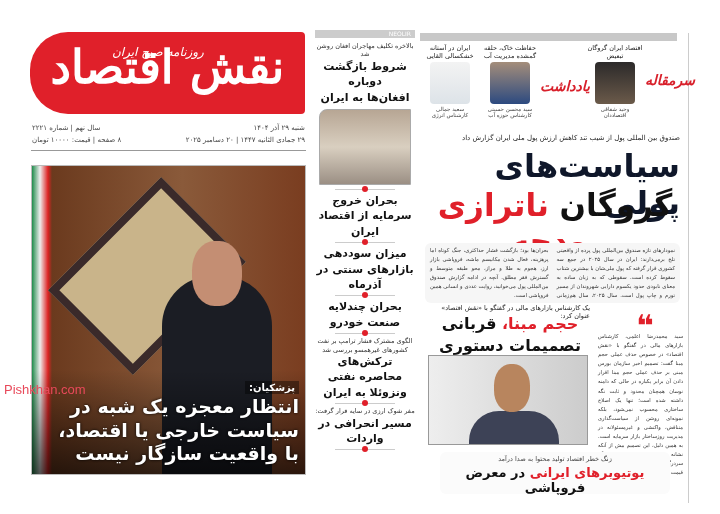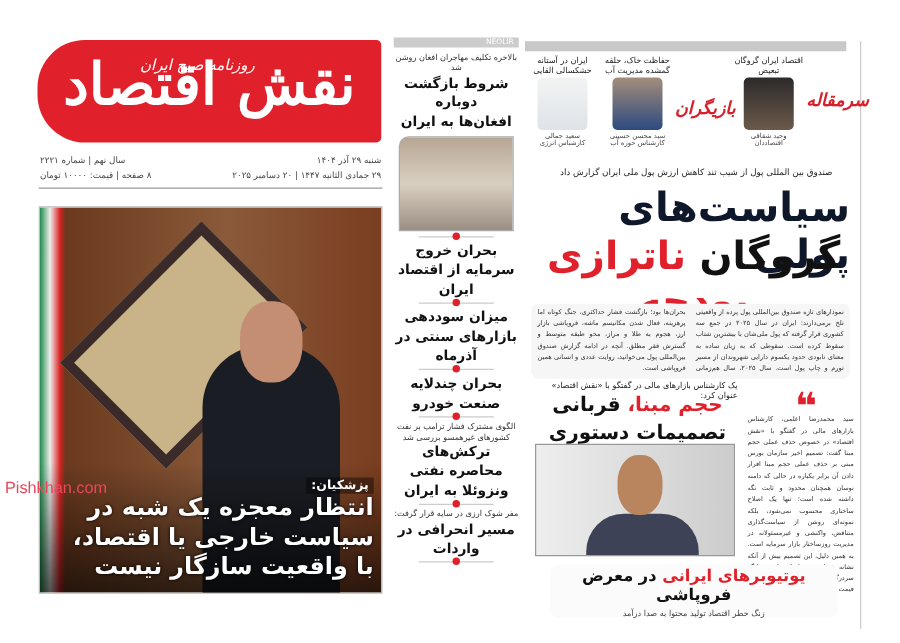--- a/index.html
+++ b/index.html
@@ -28,21 +28,21 @@
 .mid-title{font-size:11px;font-weight:bold;line-height:1.4;color:#111}
 #neo{background:#ccc;height:8px;color:#fff;font-size:6px;text-align:right;padding-right:4px;line-height:8px}
 #afghan-photo{width:92px;height:76px;margin:4px auto;background:linear-gradient(180deg,#b7a694,#d9cfc0 50%,#9b8f84);border-radius:8px 0 0 0;border:1px solid #aaa}
 
 #dotbar{left:420px;top:33px;width:257px;height:8px;background:#c8c8c8}
 #border-line{left:688px;top:33px;width:1px;height:470px;background:#ccc}
 .col-card{position:absolute;text-align:center;font-size:6.5px;color:#222}
 .col-photo{width:40px;height:42px;margin:2px auto;border-radius:4px}
 .col-name{font-size:5.5px;color:#444}
 .stamp{position:absolute;font-size:14px;color:#d8202b;font-family:"DejaVu Serif",serif;font-style:italic;font-weight:bold}
-#lead-kicker{left:448px;top:134px;width:250px;text-align:left;font-size:7px;color:#222}
+#lead-kicker{left:430px;top:134px;width:250px;text-align:right;font-size:7px;color:#222}
 #lead-title1{left:430px;top:148px;width:250px;text-align:right;font-size:32px;font-weight:bold;color:#0f172a;line-height:1.15}
 #lead-title2{left:425px;top:188px;width:260px;text-align:center;font-size:31px;font-weight:bold;color:#111;line-height:1.15}
 #lead-body{left:425px;top:243px;width:255px;font-size:5.3px;color:#333;line-height:1.7;text-align:justify;column-count:2;column-gap:8px;background:#f6f6f6;padding:3px 5px;border-radius:6px}
 #int-kicker{left:430px;top:304px;width:160px;text-align:right;font-size:6.5px;color:#222}
 #int-title{left:430px;top:313px;width:160px;text-align:center;font-size:16px;font-weight:bold;color:#111;line-height:1.35}
 #int-photo{left:428px;top:355px;width:160px;height:90px;background:linear-gradient(90deg,#eee 0,#ddd 50%,#ccc);border:1px solid #999;overflow:hidden}
 #int-face{position:absolute;left:65px;top:8px;width:36px;height:48px;background:#b8855e;border-radius:45%}
 #int-body{position:absolute;left:40px;top:55px;width:90px;height:40px;background:#3d4256;border-radius:30px 30px 0 0}
 #quote-mark{left:636px;top:311px;font-size:30px;color:#e0202a;font-weight:bold;line-height:1}
 #side-text{left:598px;top:332px;width:85px;font-size:5.2px;color:#333;line-height:1.75;text-align:justify}
@@ -98,21 +98,21 @@
 <div id="dotbar" class="abs"></div>
 <div id="border-line" class="abs"></div>
 
 <div class="stamp" style="left:645px;top:72px">سرمقاله</div>
 <div class="col-card" style="left:585px;top:44px;width:60px">
   <div>اقتصاد ایران گروگان تبعیض</div>
   <div class="col-photo" style="background:linear-gradient(#2c2a2a,#6b5a4a)"></div>
   <div class="col-name">وحید شقاقی</div>
   <div class="col-name">اقتصاددان</div>
 </div>
-<div class="stamp" style="left:540px;top:78px">بازیگران</div>
+<div class="stamp" style="left:540px;top:78px">یادداشت</div>
 <div class="col-card" style="left:480px;top:44px;width:60px">
   <div>حفاظت خاک، حلقه گمشده مدیریت آب</div>
   <div class="col-photo" style="background:linear-gradient(#a48d7a,#2c4a80)"></div>
   <div class="col-name">سید محسن حسینی</div>
   <div class="col-name">کارشناس حوزه آب</div>
 </div>
 <div class="col-card" style="left:420px;top:44px;width:60px">
   <div>ایران در آستانه خشکسالی القایی</div>
   <div class="col-photo" style="background:linear-gradient(#f3f3f3,#dde3e8)"></div>
   <div class="col-name">سعید جمالی</div>
@@ -133,18 +133,18 @@
   <span>قربانی تصمیمات دستوری بورس</span>
 </div>
 <div id="int-photo" class="abs">
   <div id="int-body"></div>
   <div id="int-face"></div>
 </div>
 <div id="quote-mark" class="abs">❝</div>
 <div id="side-text" class="abs">سید محمدرضا اعلمی، کارشناس بازارهای مالی در گفتگو با «نقش اقتصاد» در خصوص حذف عملی حجم مبنا گفت: تصمیم اخیر سازمان بورس مبنی بر حذف عملی حجم مبنا اقرار دادن آن برابر یکباره در حالی که دامنه نوسان همچنان محدود و ثابت نگه داشته شده است؛ تنها یک اصلاح ساختاری محسوب نمی‌شود، بلکه نمونه‌ای روشن از سیاست‌گذاری متناقض، واکنشی و غیرمسئولانه در مدیریت روزساختار بازار سرمایه است. به همین دلیل، این تصمیم بیش از آنکه نشانه شجاعت در اصلاح باشد، بیانگر سردرگمی در فهم سازوکار کشف قیمت و رفتار بازیگران بازار است.</div>
 
 <div id="yt-box" class="abs">
+  <div id="yt-kicker">زنگ خطر اقتصاد تولید محتوا به صدا درآمد</div>
   <div id="yt-title">
     <span class="red">یوتیوبرهای ایرانی</span>
     <span>در معرض فروپاشی</span>
   </div>
-  <div id="yt-kicker">زنگ خطر اقتصاد تولید محتوا به صدا درآمد</div>
 </div>
 
 </body></html>

